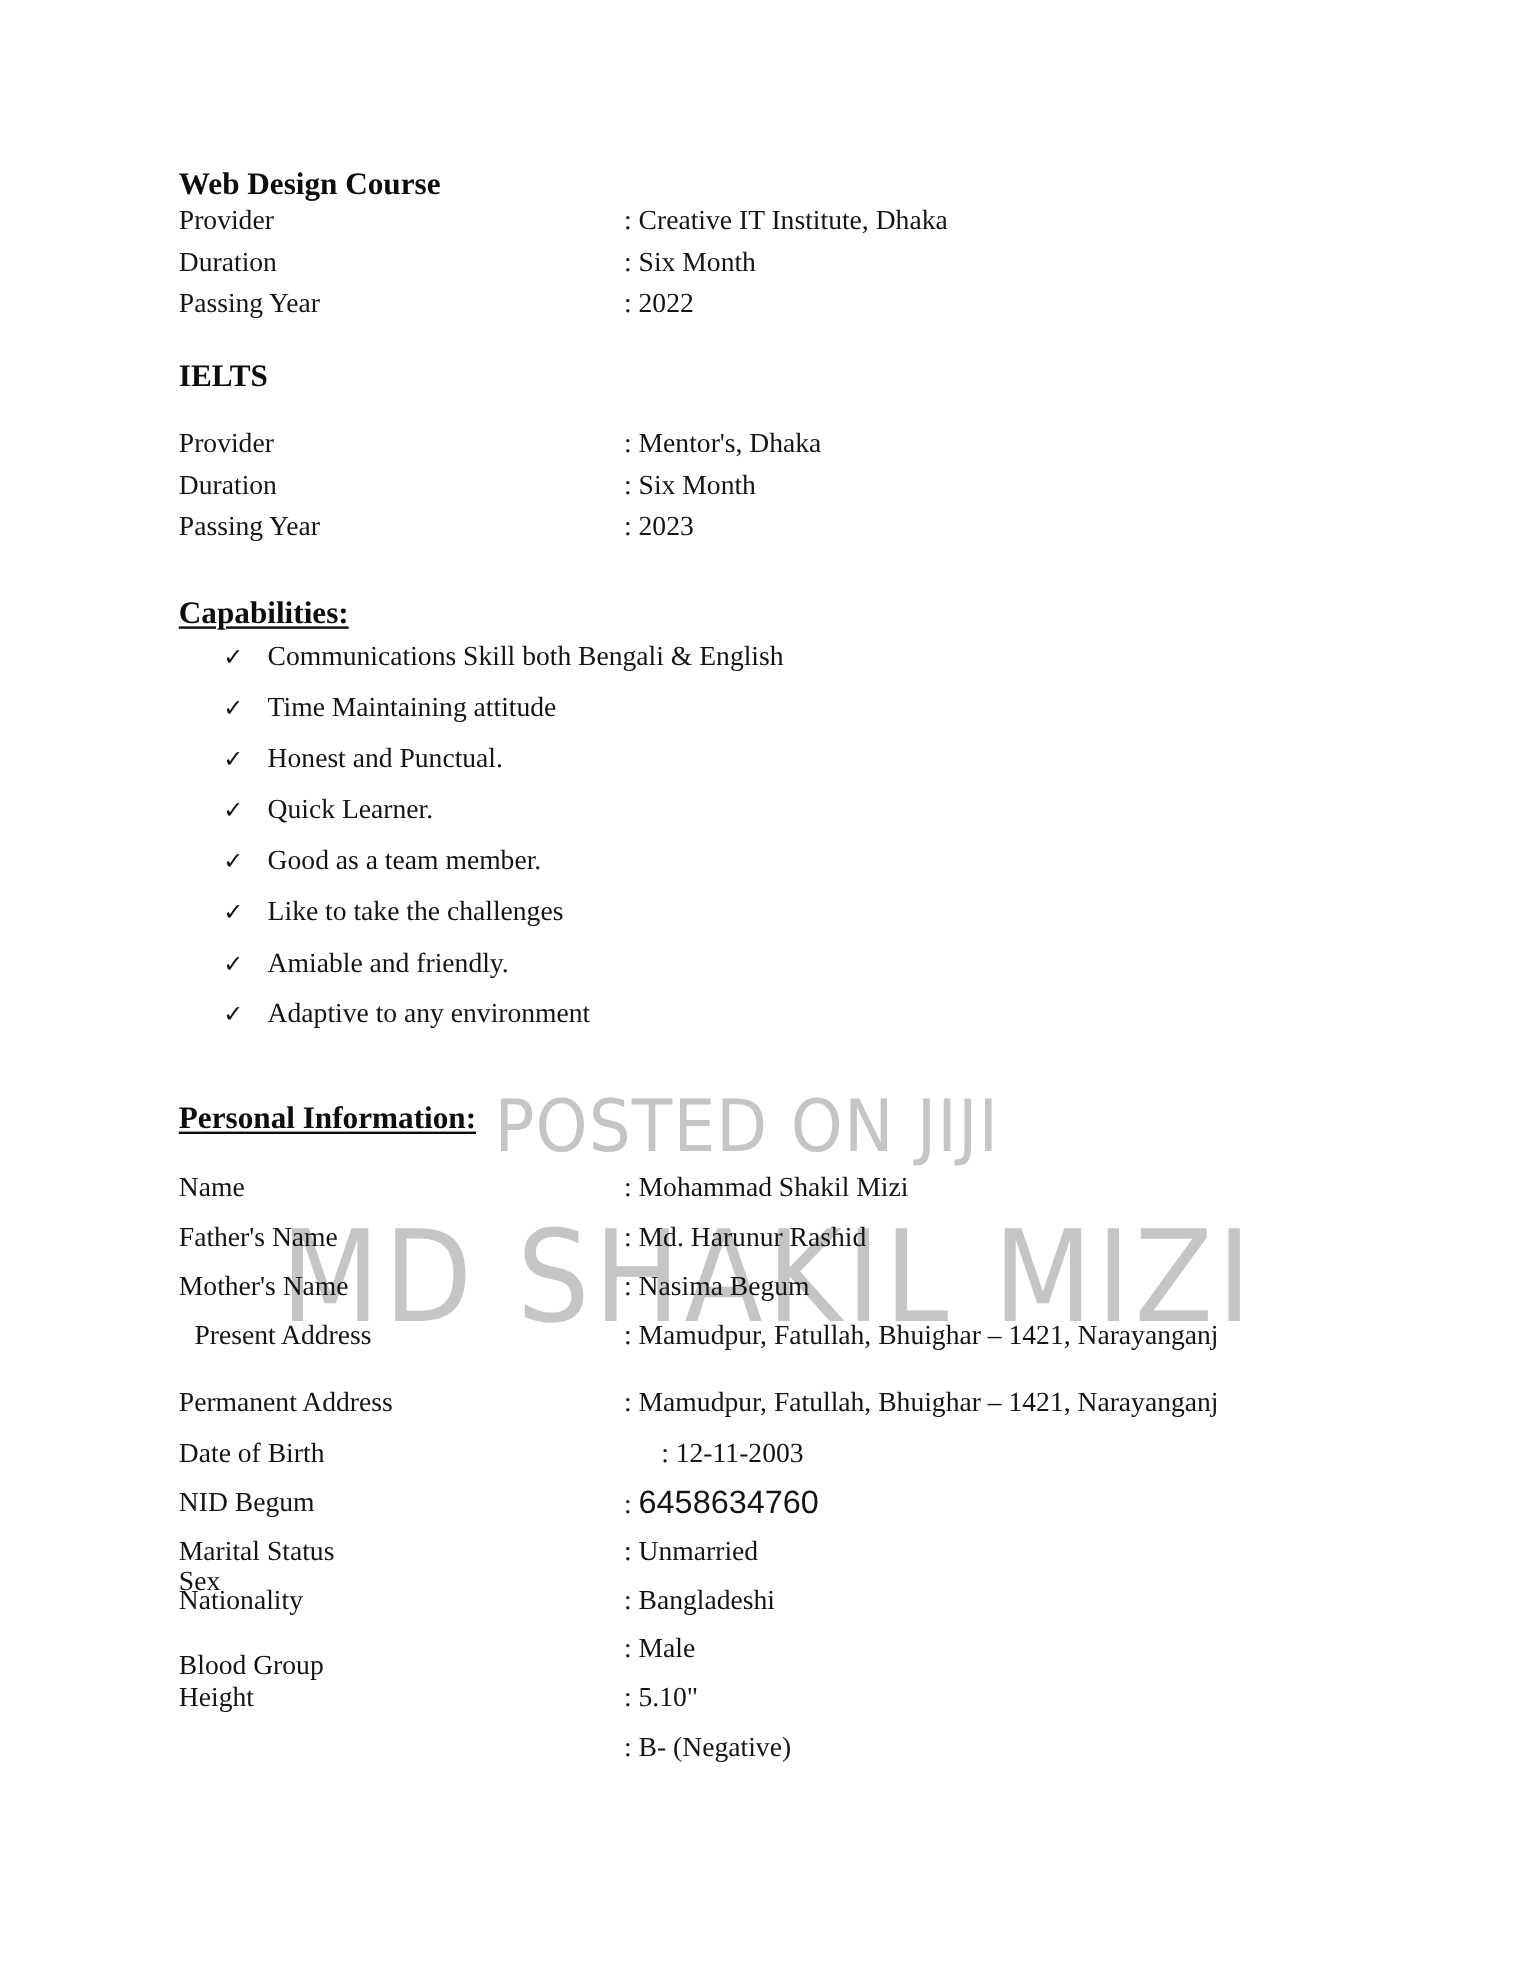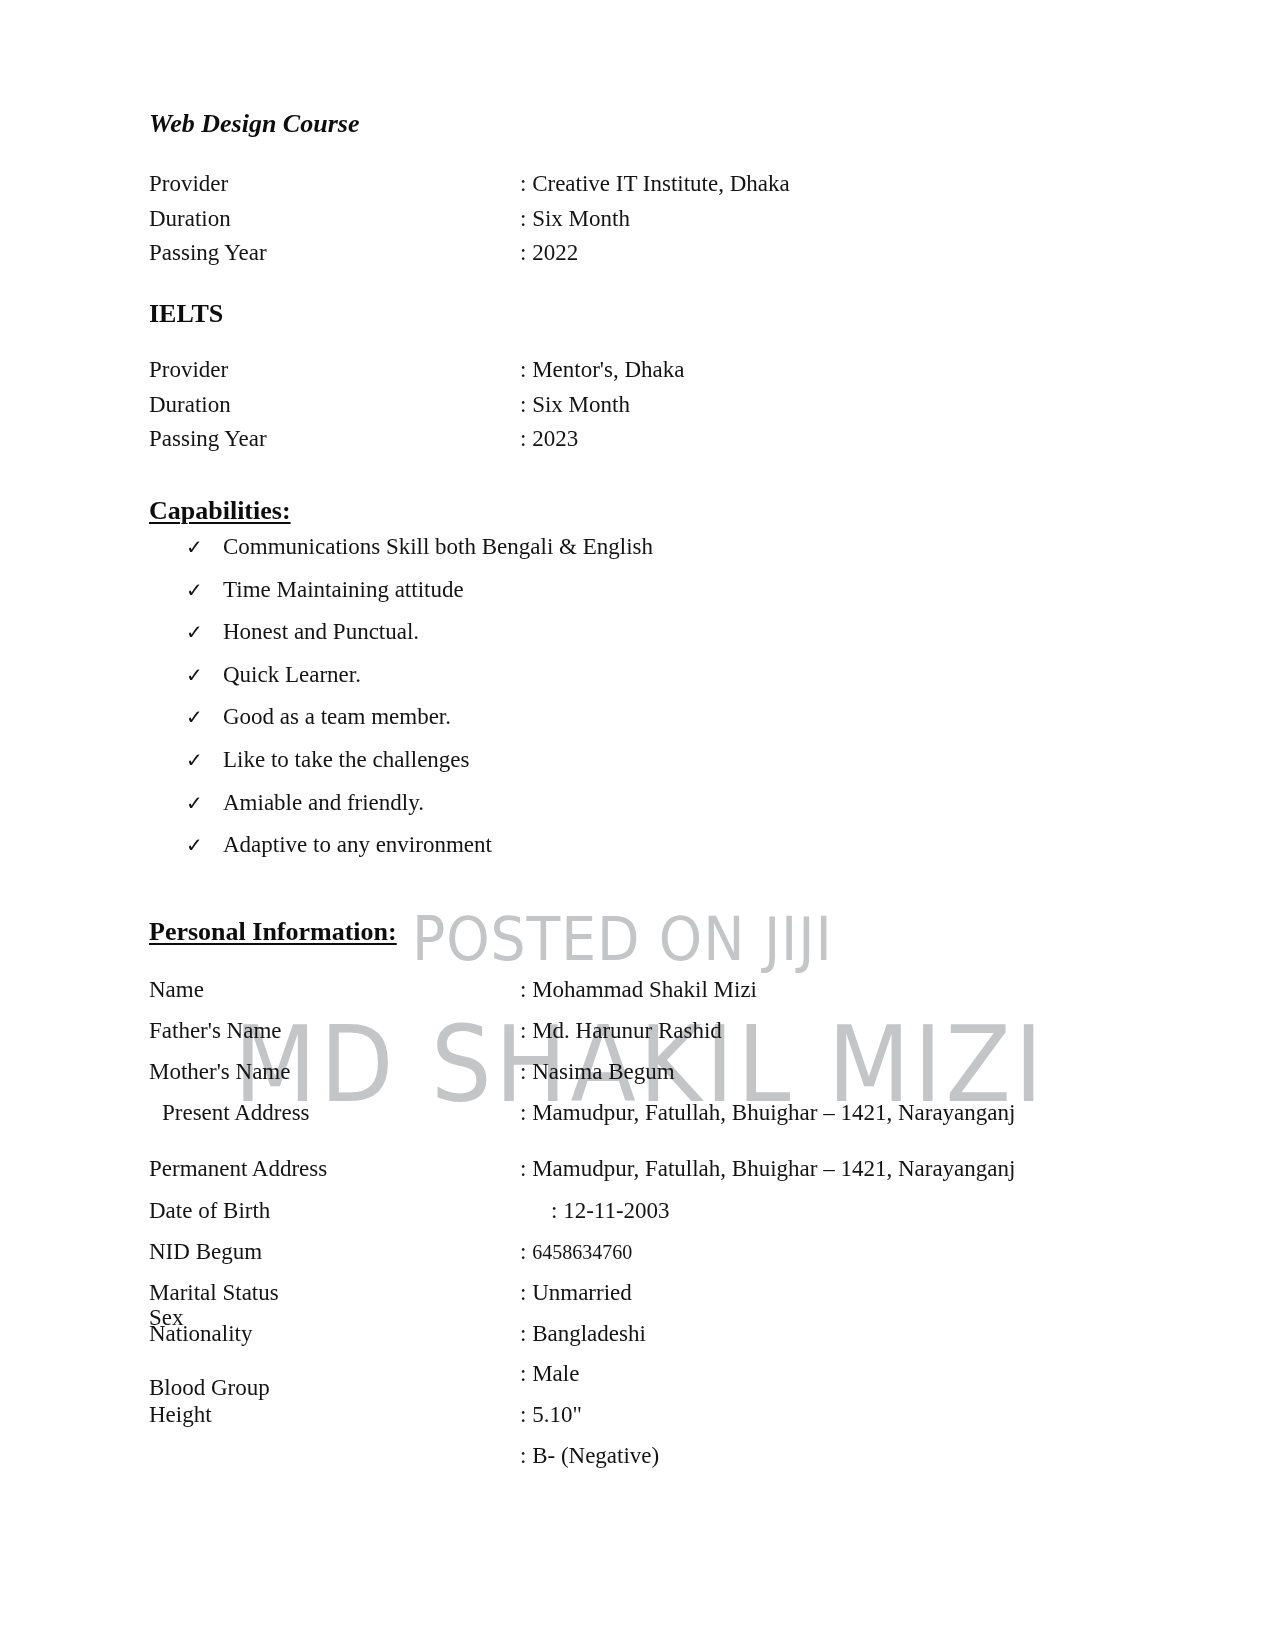--- a/index.html
+++ b/index.html
@@ -34,22 +34,22 @@
       text-decoration: underline;
       text-decoration-thickness: 2px;
       text-underline-offset: 3px;
     }
     .label, .value {
       font-size: 23px;
       line-height: 28px;
       color: #141414;
     }
     .value .sans {
-      font-family: Liberation Serif, serif;
-      font-size: 20px;
+      font-family: Liberation Sans, sans-serif;
+      font-size: 27px;
       text-align: center;
     }
     .check {
       font-family: "DejaVu Sans", sans-serif;
       font-size: 20px;
       line-height: 28px;
       color: #111111;
     }
     .bullet-text {
       font-size: 23px;
@@ -90,21 +90,21 @@
 <body>
 
 <div class="page">
 
   <div class="watermark wm-posted">POSTED ON JIJI</div>
   <div class="watermark wm-name">MD SHAKIL MIZI</div>
 
   <div class="content">
 
     <section>
-      <div class="abs section-title" style="left:149px; top:109px;font-style:italic;">Web Design Course</div>
+      <div class="abs section-title" style="left:149px; top:139px;">Web Design Course</div>
 
       <div class="abs label" style="left:149px; top:170px;">Provider</div>
       <div class="abs value" style="left:520px; top:170px;">: Creative IT Institute, Dhaka</div>
 
       <div class="abs label" style="left:149px; top:205px;">Duration</div>
       <div class="abs value" style="left:520px; top:205px;">: Six Month</div>
 
       <div class="abs label" style="left:149px; top:239px;">Passing Year</div>
       <div class="abs value" style="left:520px; top:239px;">: 2022</div>
     </section>

